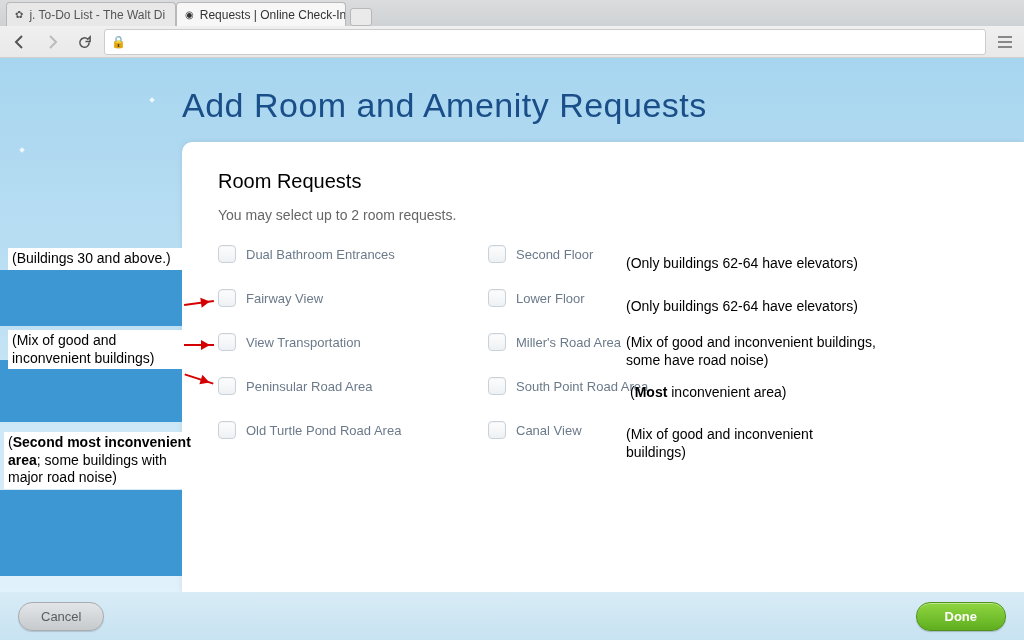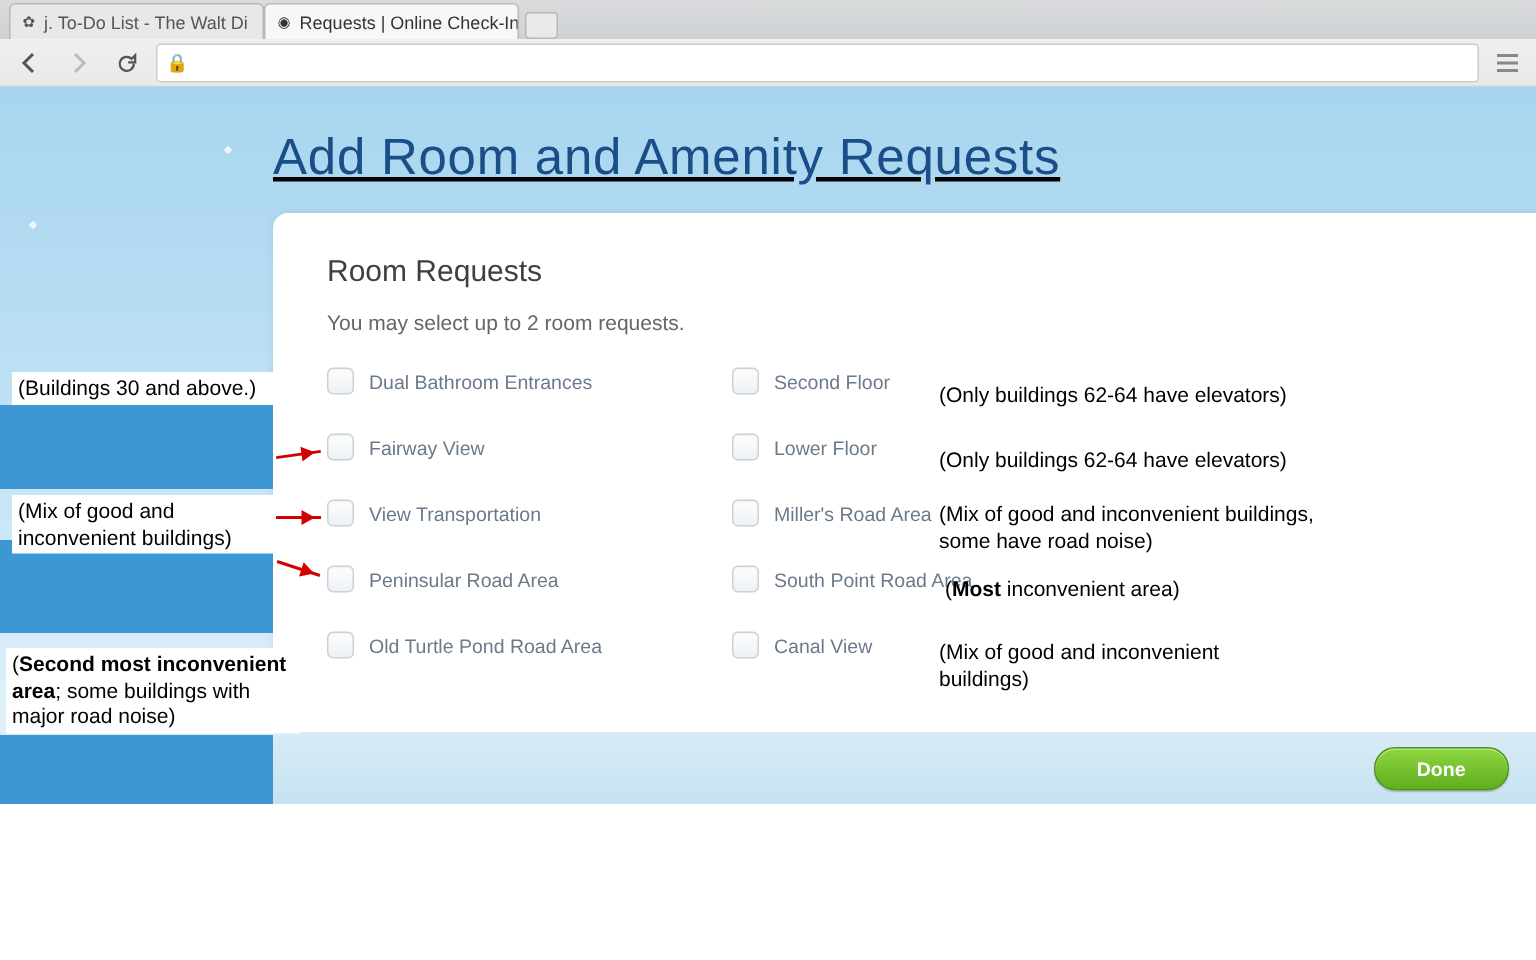--- a/index.html
+++ b/index.html
@@ -17,27 +17,27 @@
   .navbtn { width:24px; height:24px; display:flex; align-items:center; justify-content:center; color:#777; }
   .navbtn.enabled { color:#555; }
   .omnibox { flex:1; height:26px; border:1px solid #ccc; border-radius:3px; background:#fff; display:flex; align-items:center; padding:0 6px; font-size:13px; color:#999; gap:6px;}
   .lock { color:#2a9a3b; font-size:12px; }
   .url-secure { color:#2a9a3b; }
   .url-rest { color:#888; }
   .menubtn { width:22px; height:22px; display:flex; flex-direction:column; justify-content:center; gap:3px; align-items:center;}
   .menubtn span { display:block; width:14px; height:2px; background:#888;}
 
   
-  .page { position:relative; height:478px; background: linear-gradient(#a7d5ef 0%, #bfe1f4 45%, #e8f4fc 100%); overflow:hidden;text-decoration:underline; }
+  .page { position:relative; height:582px; background: linear-gradient(#a7d5ef 0%, #bfe1f4 45%, #e8f4fc 100%); overflow:hidden; }
   .page::before, .page::after { content:""; position:absolute; width:4px; height:4px; background:rgba(255,255,255,.8); transform:rotate(45deg);}
   .page::before { left:20px; top:90px;}
   .page::after { left:150px; top:40px;}
   .pagetitle { color:#1a4e88; font-size:34px; font-weight:300; padding:28px 0 18px 182px; letter-spacing:.5px;}
   .card { position:absolute; left:182px; top:84px; right:0; bottom:48px; background:#fff; border-radius:10px 0 0 0; padding:28px 40px 20px 36px; box-shadow:0 0 6px rgba(0,0,0,.08);}
-  .card h2 { color:#404040; font-size:20px; font-weight:500; margin-bottom:14px;}
+  .card h2 { color:#000000; font-size:20px; font-weight:500; margin-bottom:14px;}
   .card .sub { color:#666; font-size:14px; margin-bottom:22px;}
   .grid { display:grid; grid-template-columns: 260px 220px; column-gap:10px; row-gap:26px;}
   .opt { display:flex; align-items:center; gap:10px; font-size:13px; color:#6b7a8a;}
   .chk { width:18px; height:18px; border:1px solid #c9d2da; border-radius:4px; background:linear-gradient(#fdfdfd,#eef1f4); box-shadow:inset 0 1px 1px rgba(0,0,0,.04); flex-shrink:0;}
 
   
   .bottombar { position:absolute; left:0; right:0; bottom:0; height:48px; background:linear-gradient(#d8ecf6,#c7e2f1); display:flex; align-items:center; justify-content:space-between; padding:0 18px;}
   .btn-cancel { background:linear-gradient(#e3e6e9,#c6cacd); border:1px solid #a9acae; color:#5a5d5f; font-size:13px; padding:6px 22px; border-radius:14px; box-shadow:0 1px 1px rgba(0,0,0,.15);}
   .btn-done { background:linear-gradient(#8fd641,#5fae1f); border:1px solid #4f941a; color:#fff; font-size:13px; font-weight:bold; padding:6px 28px; border-radius:14px; box-shadow:0 1px 1px rgba(0,0,0,.2), inset 0 1px 0 rgba(255,255,255,.4);}
 

